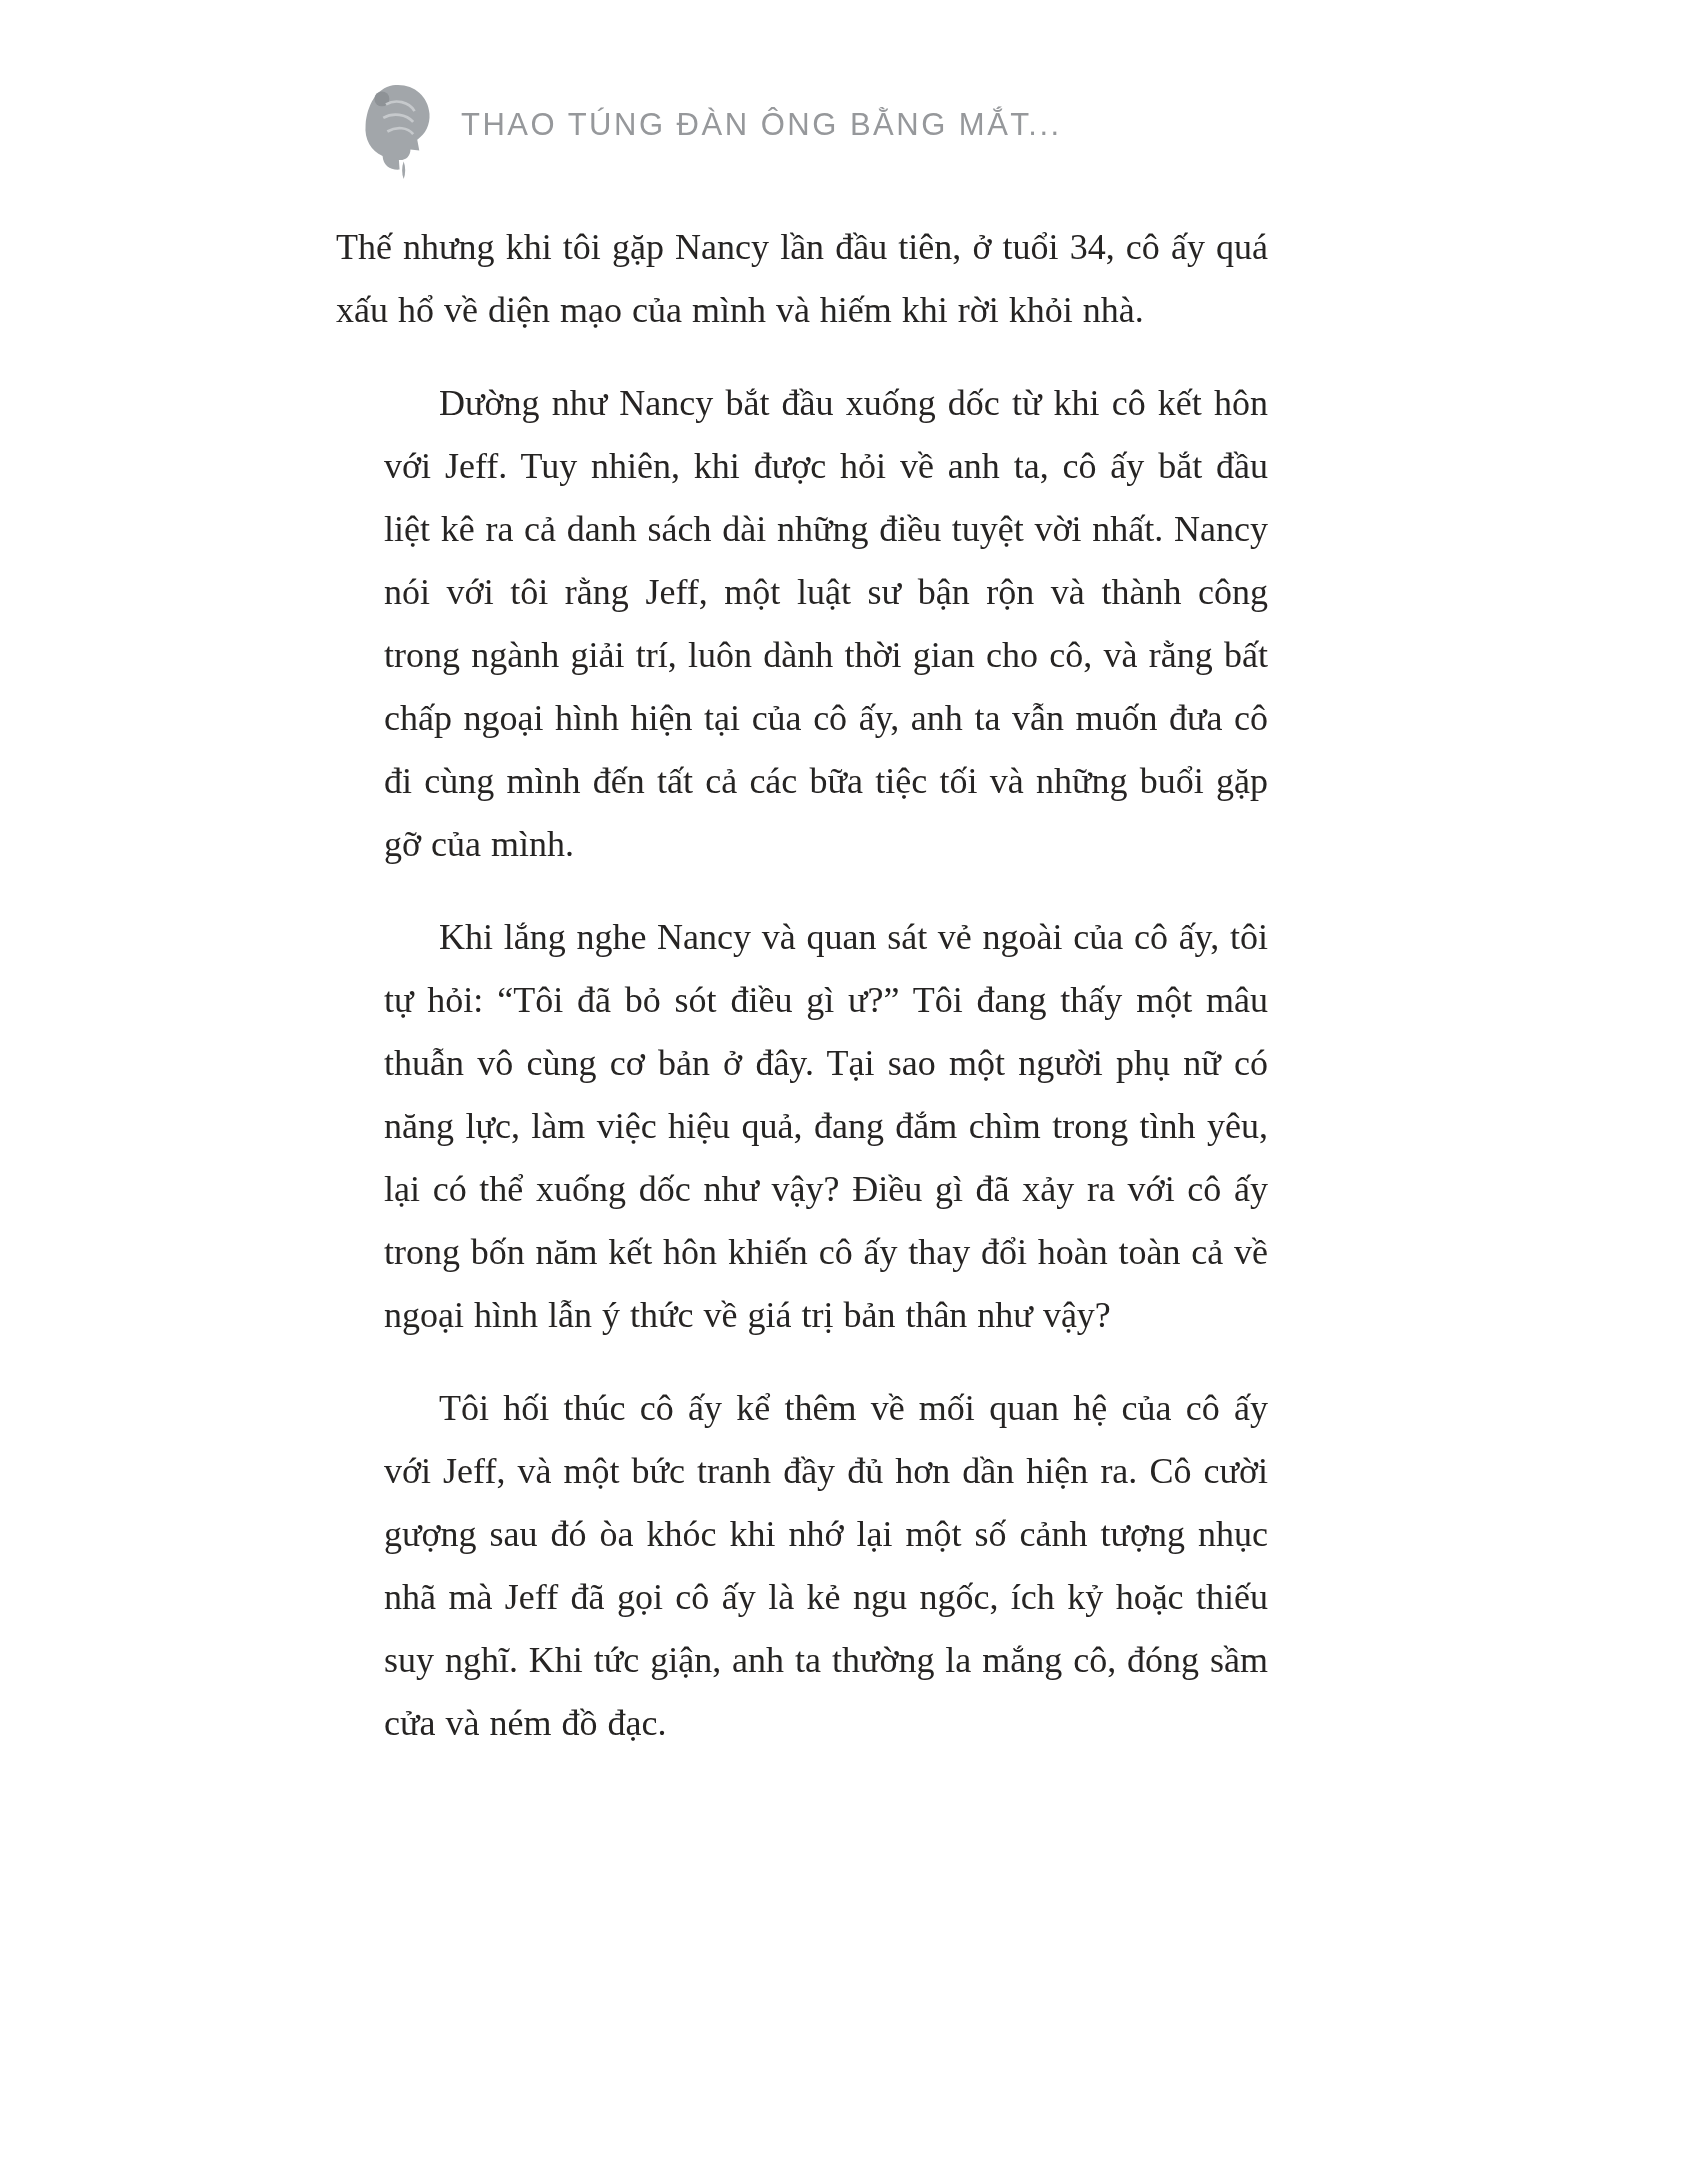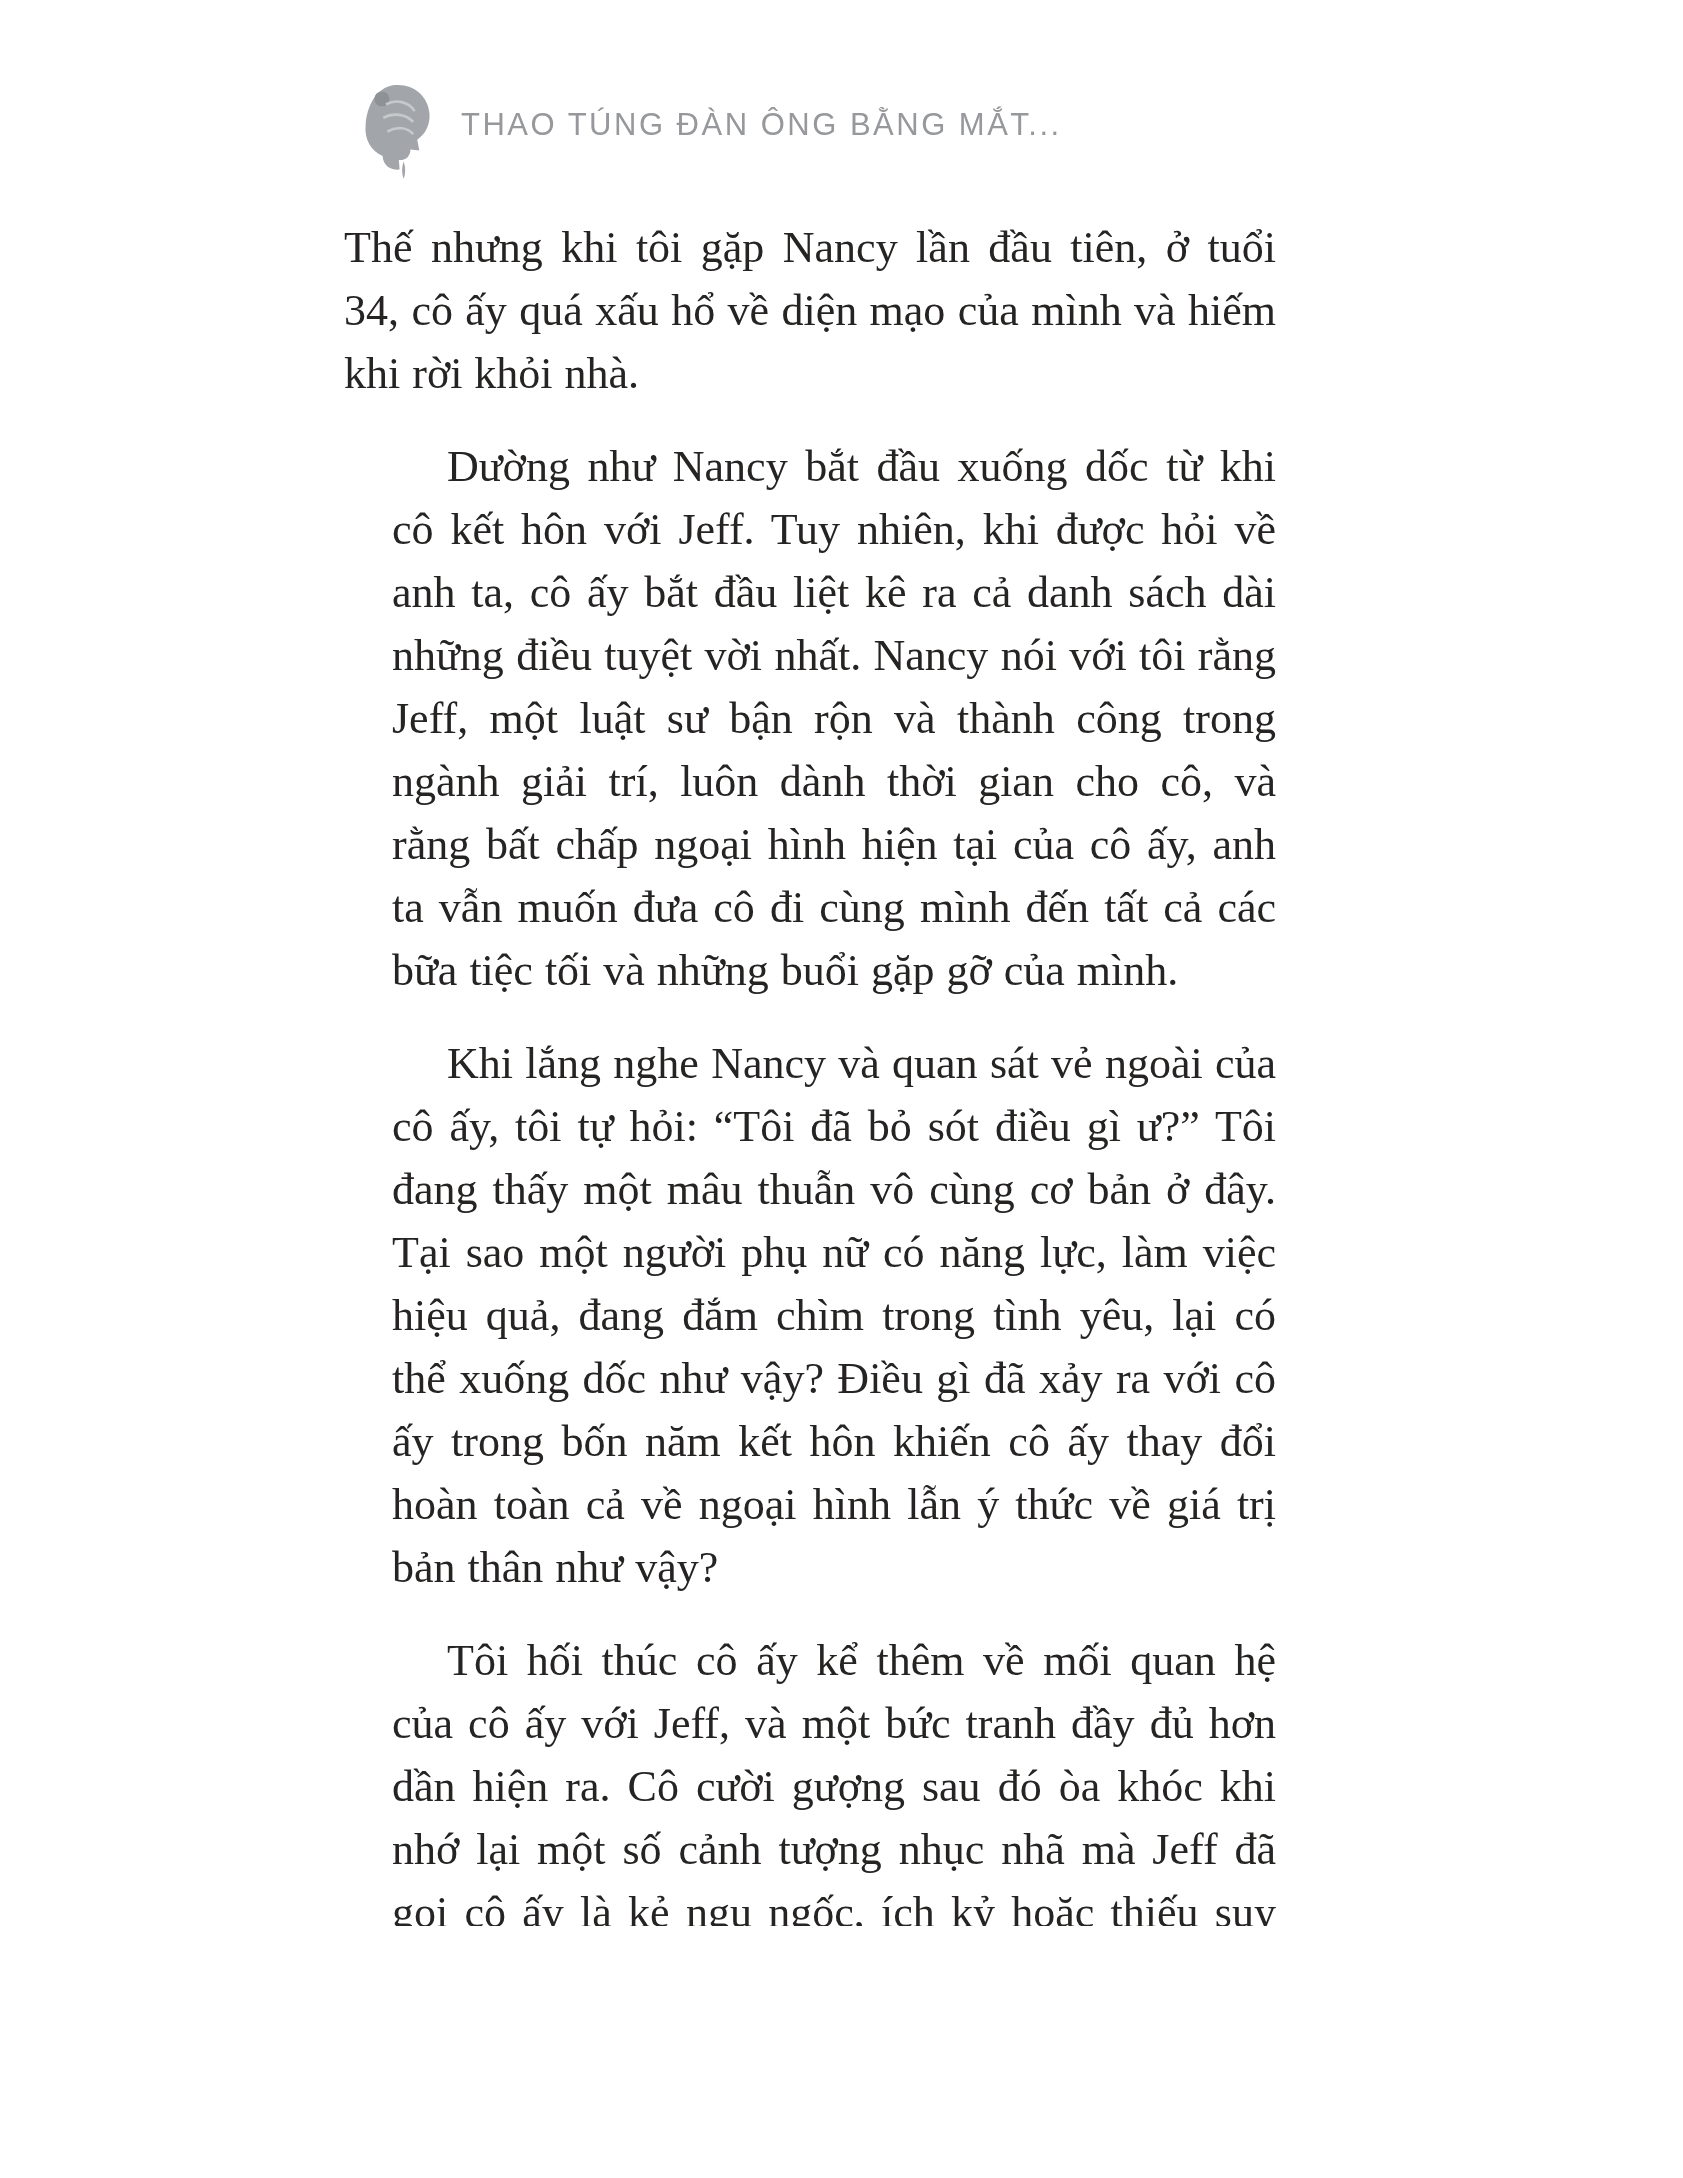--- a/index.html
+++ b/index.html
@@ -39,24 +39,24 @@
     font-weight: 400;
     letter-spacing: 2.5px;
     color: #96989b;
     text-transform: uppercase;
     white-space: nowrap;
     padding-bottom: 14px;
   }
   .body-text {
     position: absolute;
     top: 216px;
-    left: 344px;
+    left: 336px;
     width: 932px;
     color: #262423;
-    font-size: 44px;
+    font-size: 36px;
     line-height: 63px;
     text-align: justify;
   }
   .body-text p {
     margin: 0 0 30px 0;
     word-spacing: 1px;
   }
   .body-text p.indent {
     text-indent: 55px;
     margin-left: 48px;

